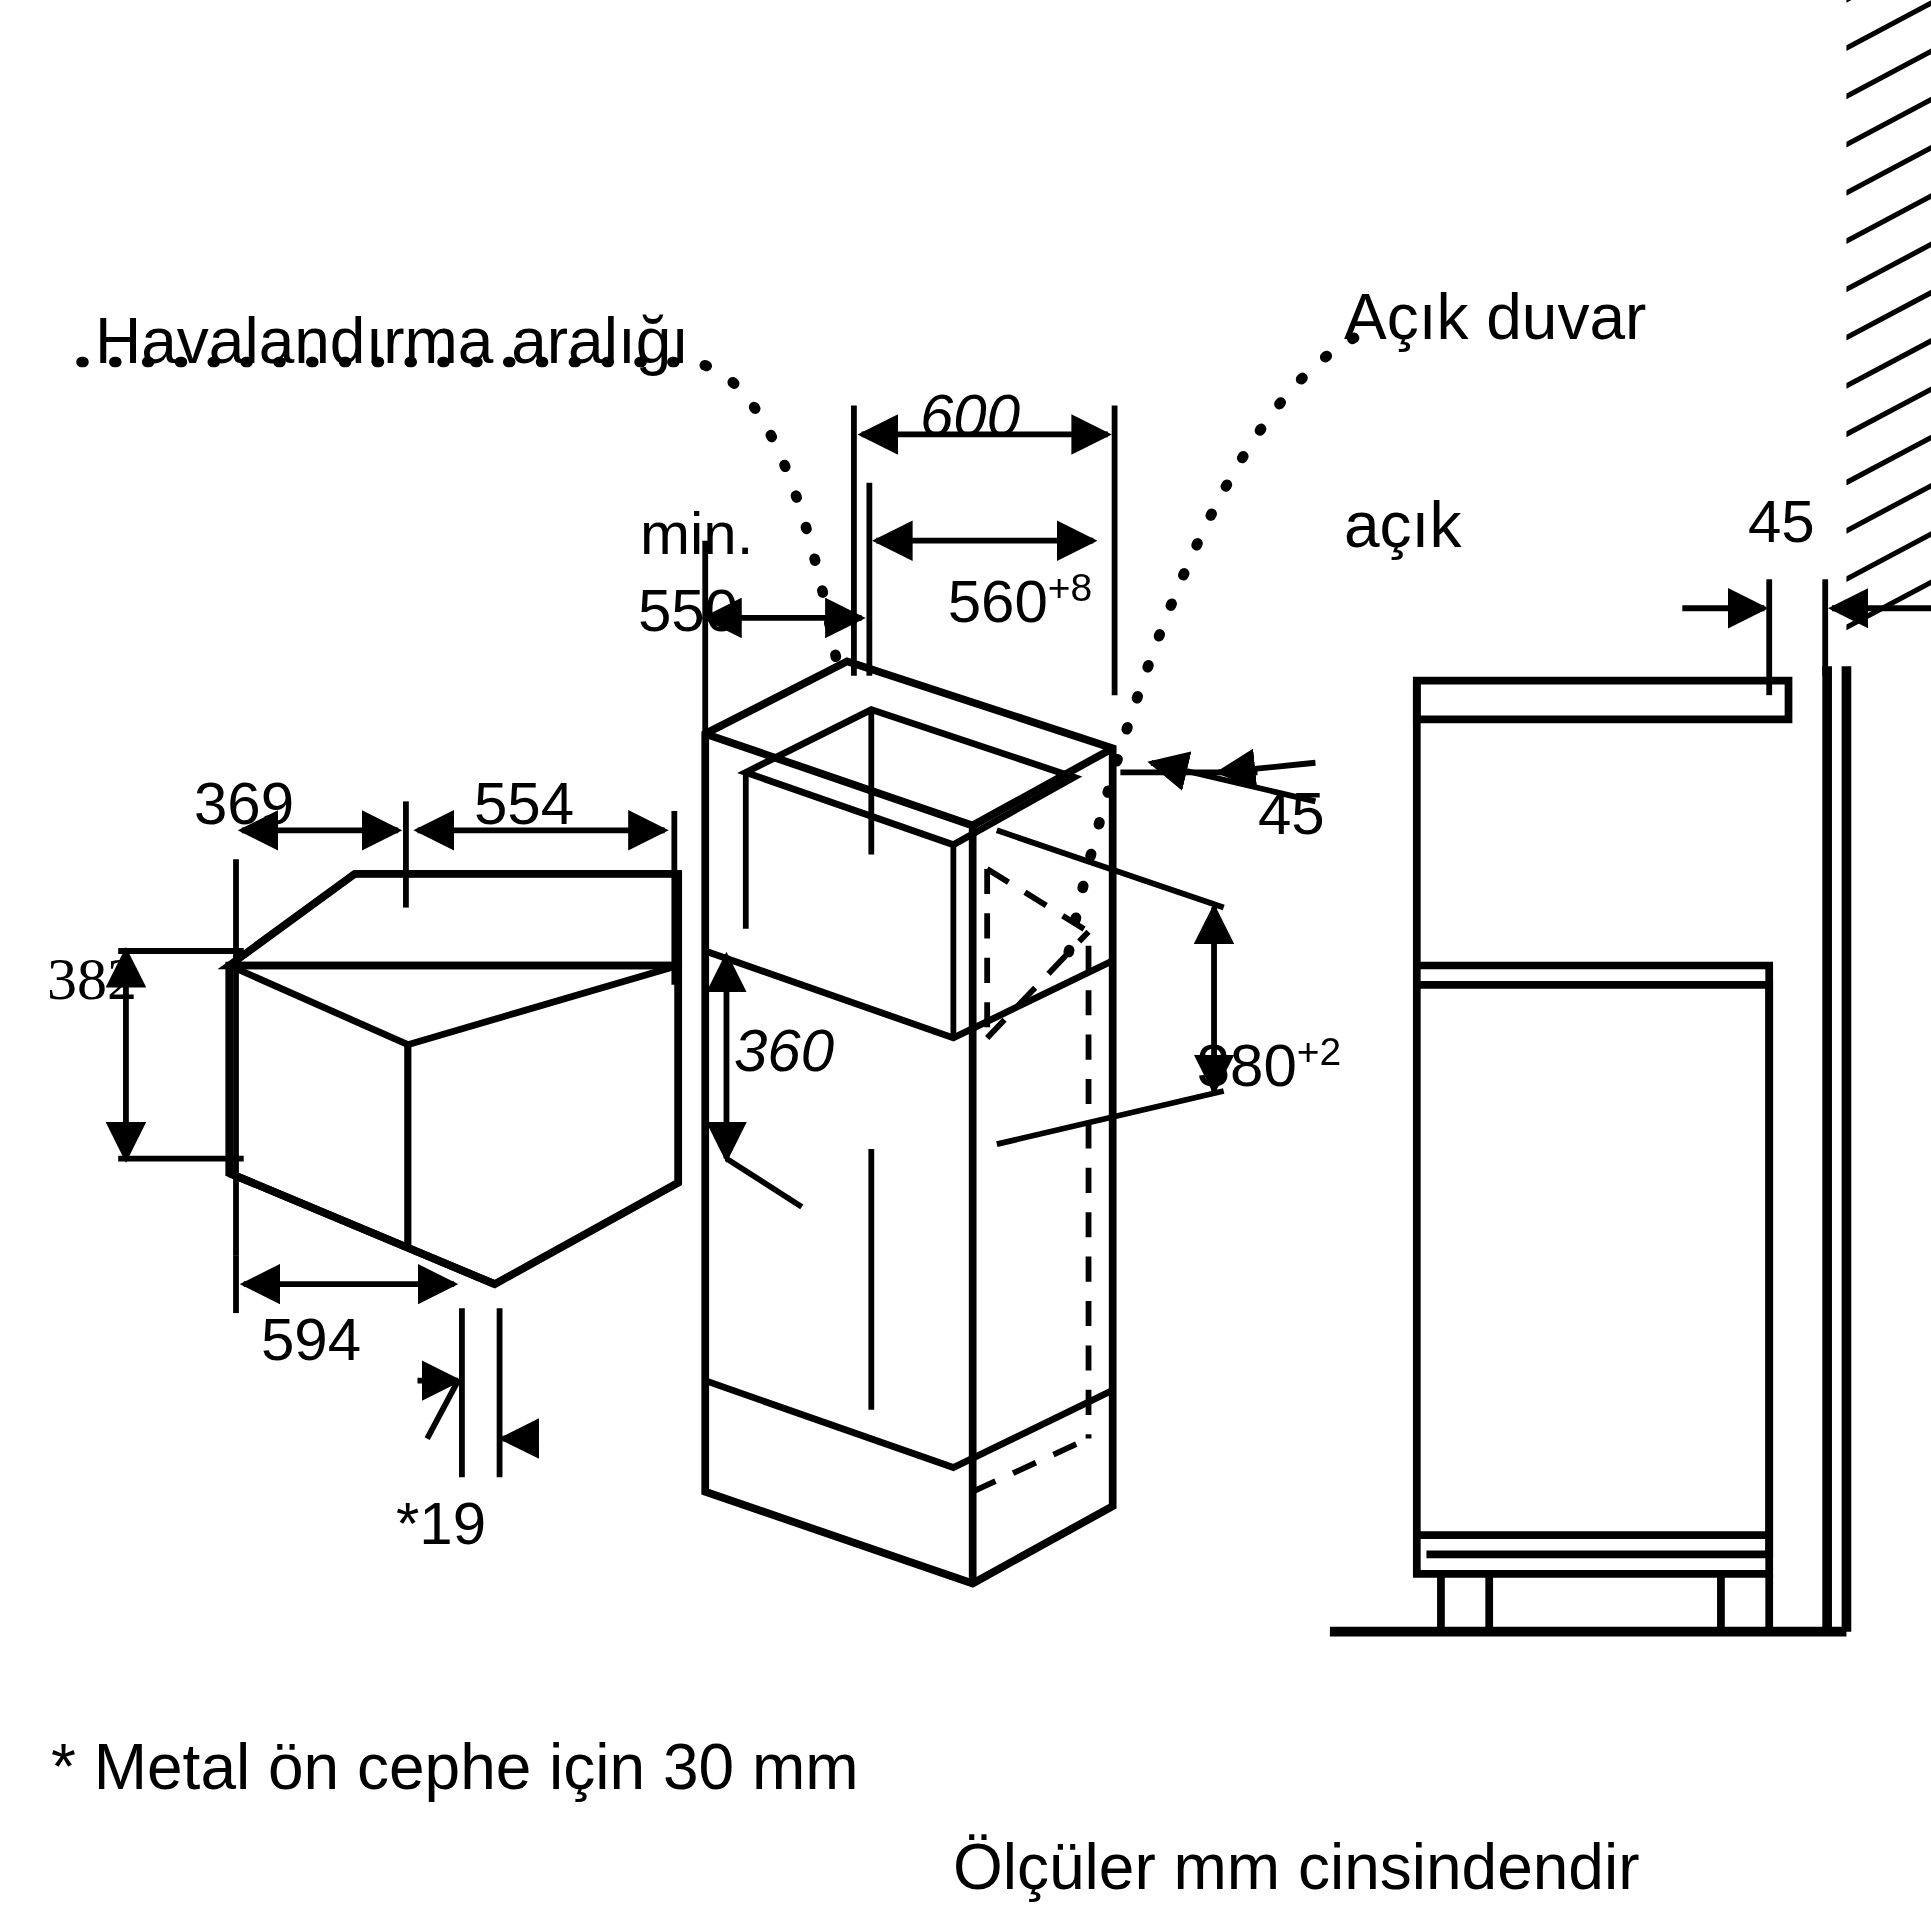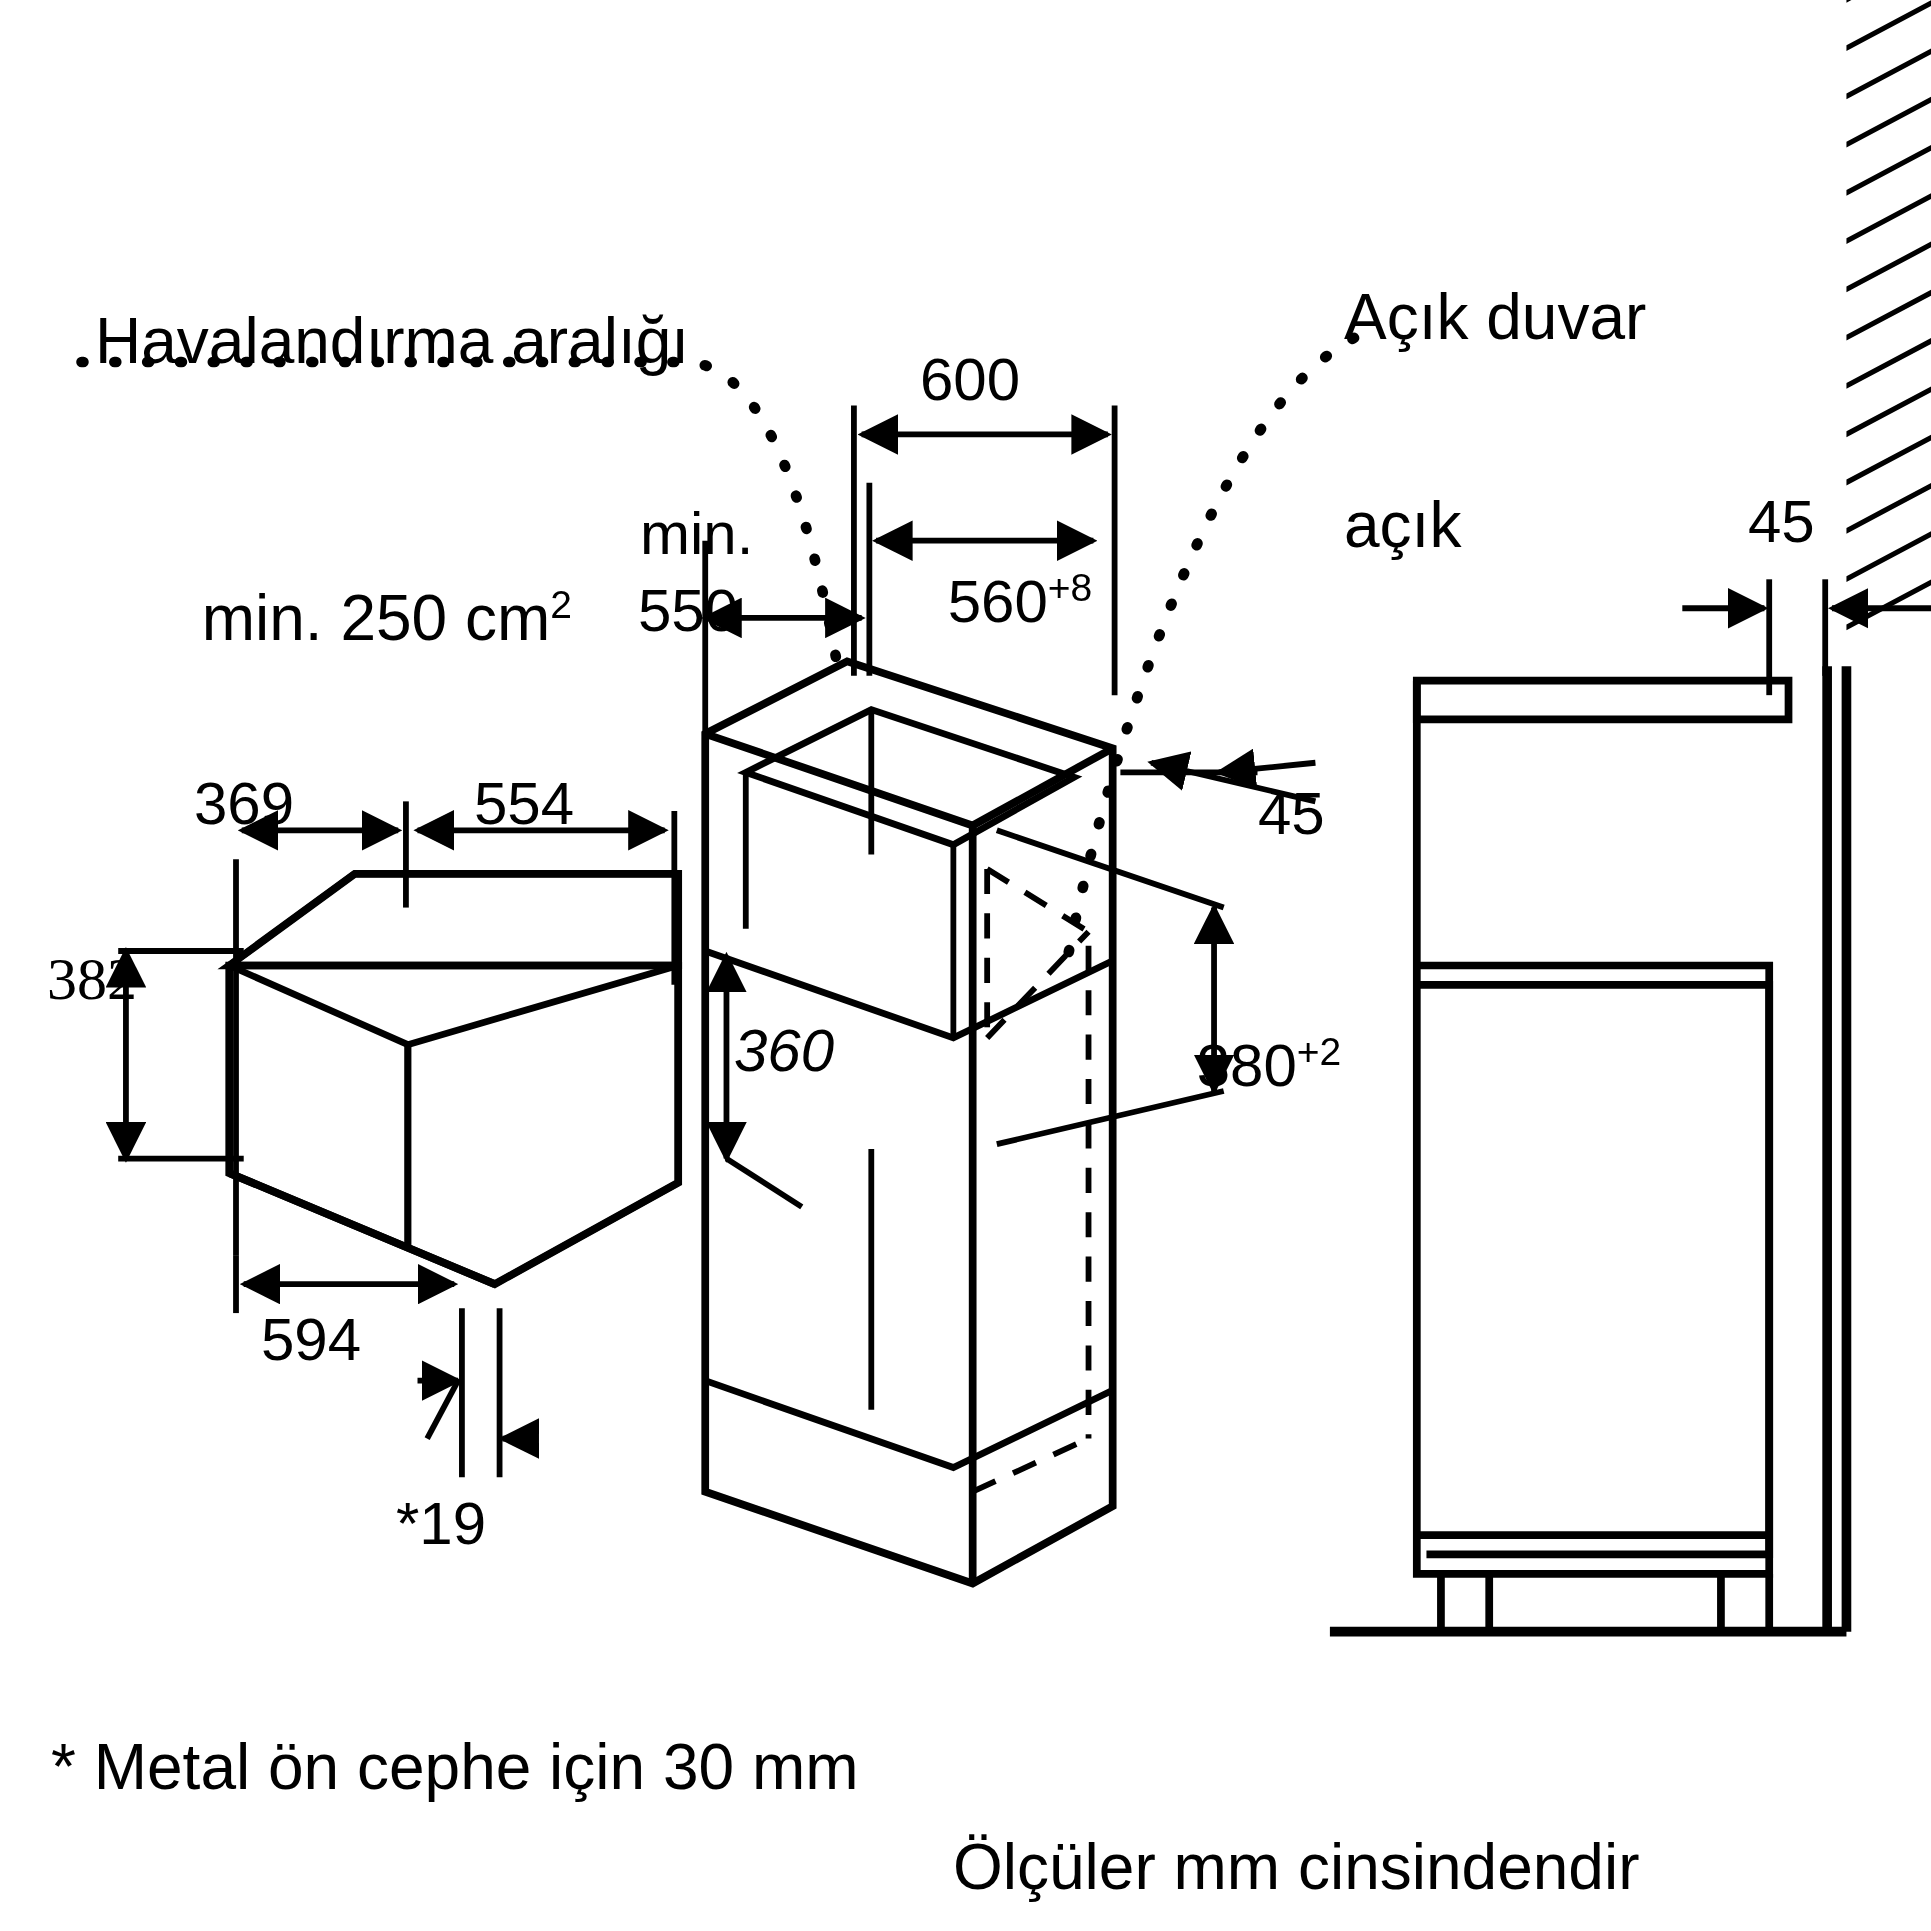--- a/index.html
+++ b/index.html
@@ -168,31 +168,28 @@
     </g>
 
     <g stroke="#000" fill="none" stroke-width="11" stroke-linecap="round" stroke-dasharray="2 32">
       <path d="M72,375 L700,375 Q800,380 855,690"></path>
       <path d="M1390,350 Q1260,420 1150,770 Q1110,900 1090,1010"></path>
     </g>
   </svg>
 
   <div class="lbl callout" style="left:83px; top:169px;">
     <div>Havalandırma aralığı</div>
-    <div>
-      <span>min. 250 cm</span><span class="dim-sup">2</span>
-    </div>
   </div>
 
   <div class="lbl callout" style="left:1332px; top:145px;">
     <div>Açık duvar</div>
     <div>açık</div>
   </div>
 
-  <div class="lbl dim" style="left:908px; top:348px;">600</div>
+  <div class="lbl dim" style="left:908px; top:384px;font-style:italic;">600</div>
 
   <div class="lbl dim" style="left:628px; top:502px;text-align:center;">min.</div>
 
   <div class="lbl dim" style="left:869px; top:502px;">
     <span>560</span><span class="dim-sup">+8</span>
   </div>
 
   <div class="lbl dim" style="left:626px; top:579px;">550</div>
 
   <div class="lbl dim" style="left:182px; top:772px;">369</div>

